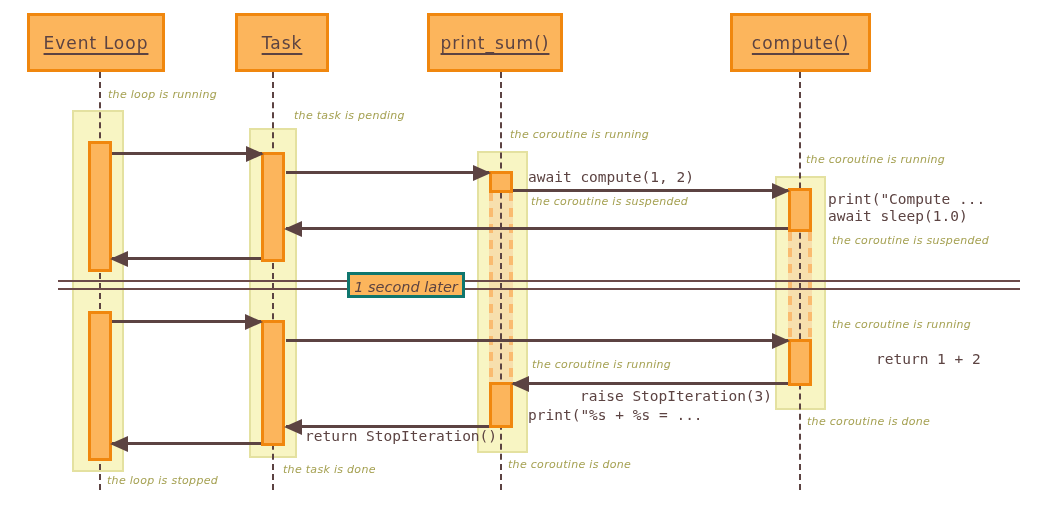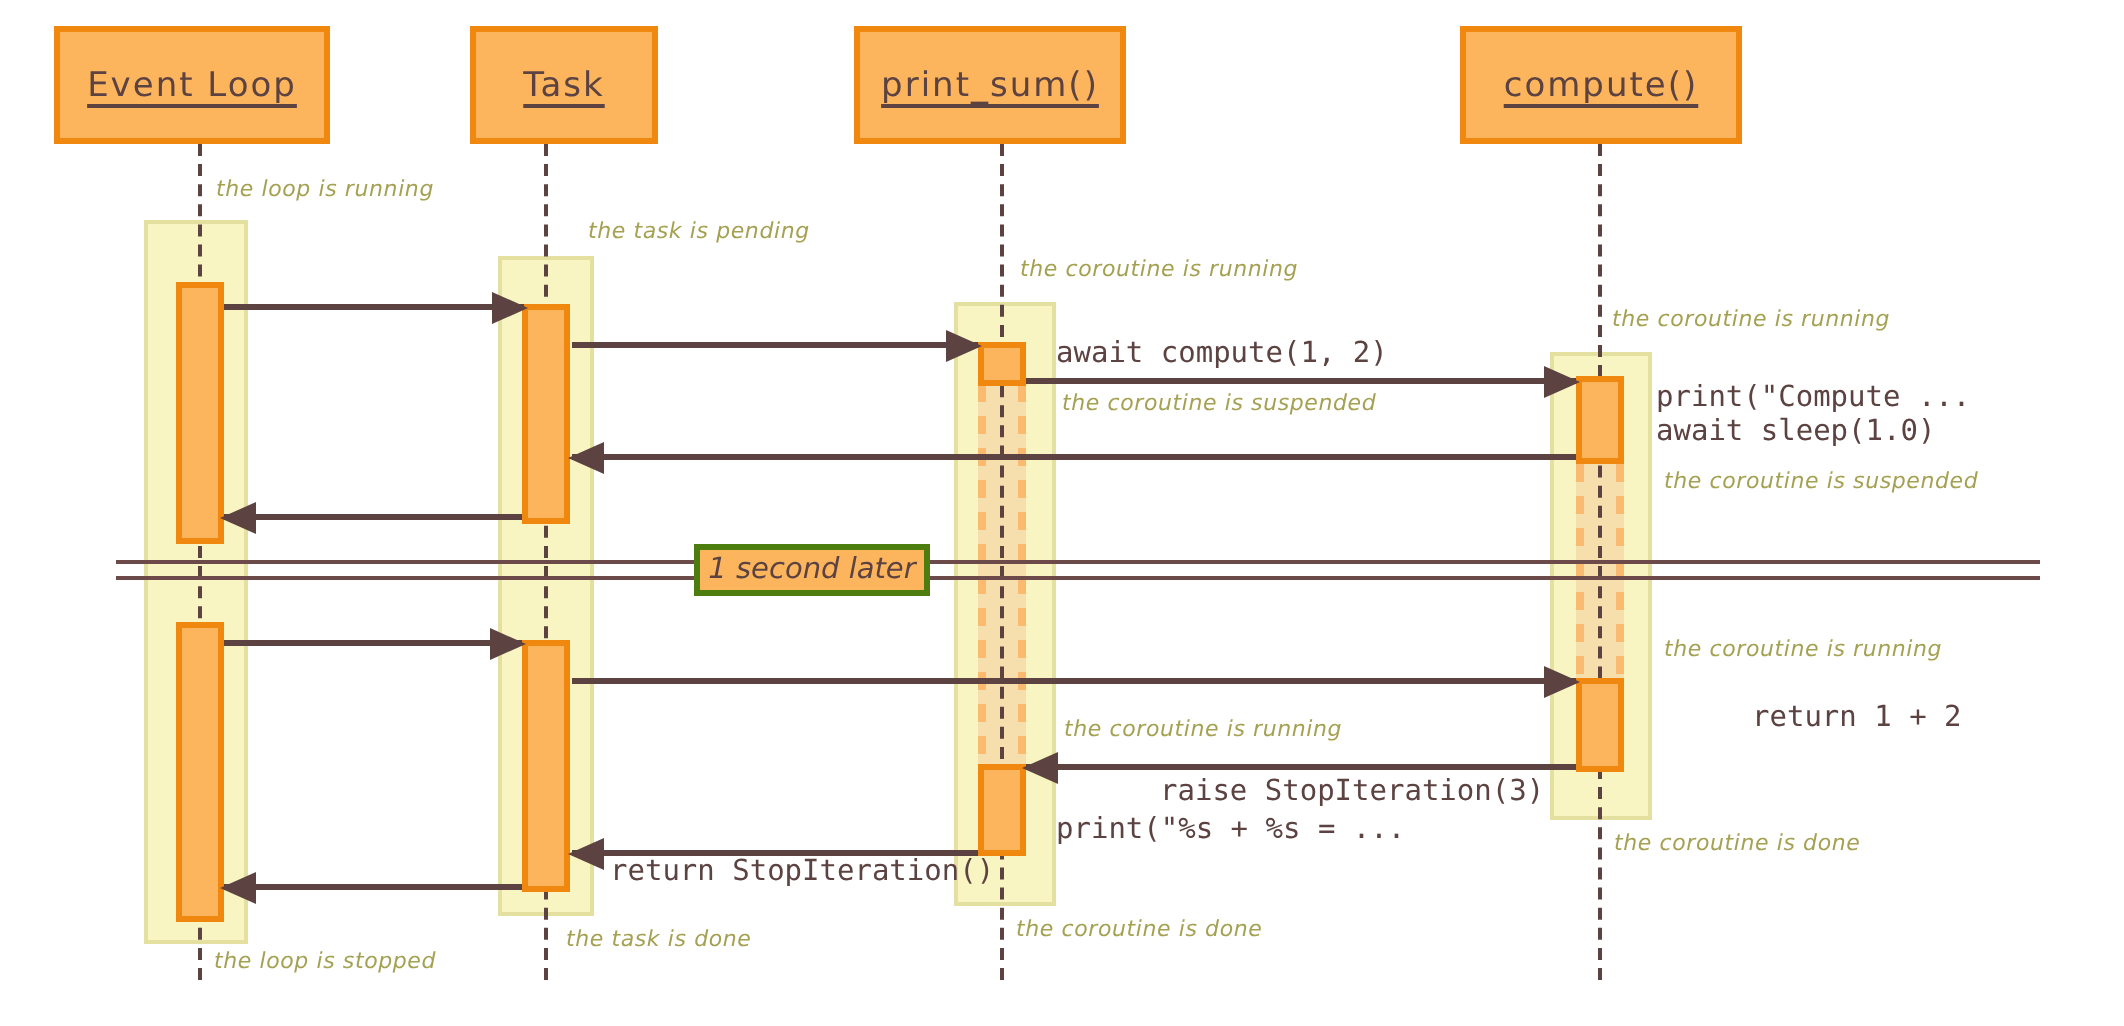--- a/index.html
+++ b/index.html
@@ -43,22 +43,22 @@
   }
   
   .code{
     position:absolute;white-space:nowrap;color:#5C4342;
     font-family:"DejaVu Sans Mono",monospace;font-size:14.5px;z-index:6;
   }
   
   .divline{position:absolute;left:58px;width:962px;height:2px;background:#6B4A49;z-index:5;}
   .divbox{
     position:absolute;left:347px;top:272px;width:118px;height:26px;box-sizing:border-box;
-    background:#FCB55C;border:3px solid #4d7c0f;z-index:6;
-    display:flex;align-items:center;justify-content:center;
+    background:#FCB55C;border:3px solid #0f766e;z-index:6;
+    display:flex;align-items:flex-end;justify-content:center;
     color:#5C4342;font-style:italic;font-size:14.5px;
   }
 </style>
 </head>
 <body>
 
 <div class="stage">
 
   <div class="band" style="left:72px;top:110px;width:52px;height:362px;"></div>
   <div class="band" style="left:249px;top:128px;width:48px;height:330px;"></div>

